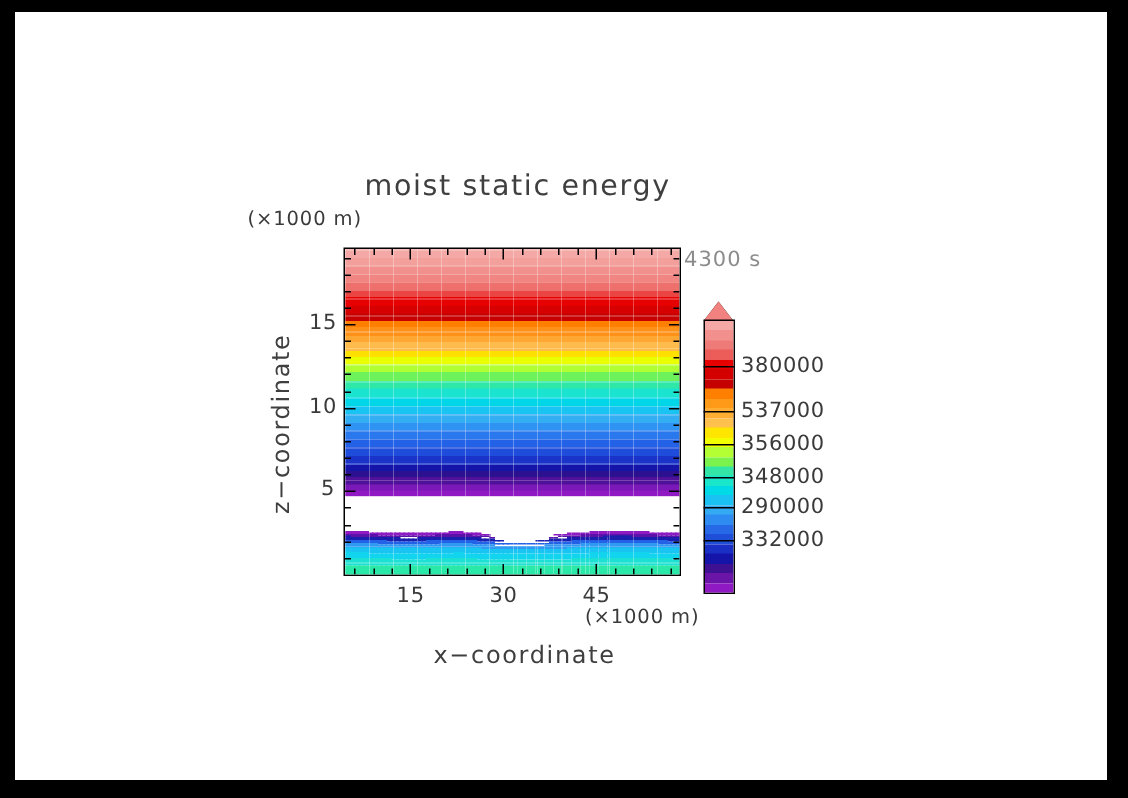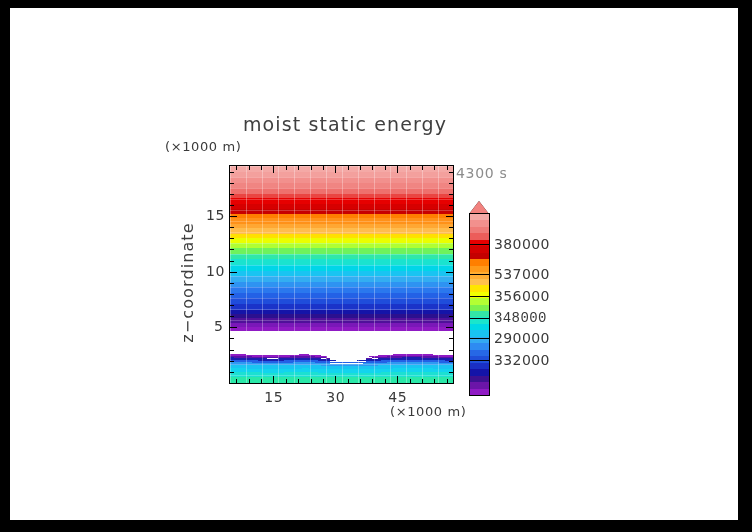--- a/index.html
+++ b/index.html
@@ -195,20 +195,21 @@
 
 <div id="frame">
   <div id="canvas">
 
     <div class="txt" id="plot-title">moist static energy</div>
 
     <div class="txt" id="ylabel-units">(×1000 m)</div>
 
     <div class="txt" id="xlabel-units">(×1000 m)</div>
 
+    <div class="txt" id="xaxis-title">x−coordinate</div>
 
     <div class="txt" id="yaxis-title">z−coordinate</div>
 
     <div class="txt" id="time-stamp">4300 s</div>
 
     <div id="plot-area">
       <div id="upper-bands">
           <div class="band" style="top: 0px; height: 6.16px; background: rgb(244, 169, 166);"></div>
           <div class="band" style="top: 5.56px; height: 6.16px; background: rgb(243, 160, 157);"></div>
           <div class="band" style="top: 11.13px; height: 6.16px; background: rgb(242, 144, 141);"></div>
@@ -1018,21 +1019,21 @@
         <div class="cbseg" style="top: 168.07px; height: 7.06px; background: rgb(107, 21, 168);"></div>
         <div class="cbseg" style="top: 174.54px; height: 7.06px; background: rgb(143, 26, 196);"></div>
       </div>
     <div id="colorbar-labels">
         <div class="cb-label" style="top: 228px;">380000</div>
         <div class="cb-divider" style="top: 236px;"></div>
         <div class="cb-label" style="top: 258px;">537000</div>
         <div class="cb-divider" style="top: 266px;"></div>
         <div class="cb-label" style="top: 280px;">356000</div>
         <div class="cb-divider" style="top: 288px;"></div>
-        <div class="cb-label" style="top: 302px; font-family: Liberation Mono, monospace;">348000</div>
+        <div class="cb-label" style="top: 302px;">348000</div>
         <div class="cb-divider" style="top: 310px;"></div>
         <div class="cb-label" style="top: 322px;">290000</div>
         <div class="cb-divider" style="top: 330px;"></div>
         <div class="cb-label" style="top: 344px;">332000</div>
         <div class="cb-divider" style="top: 352px;"></div>
       </div>
 
   </div>
 </div>
 

